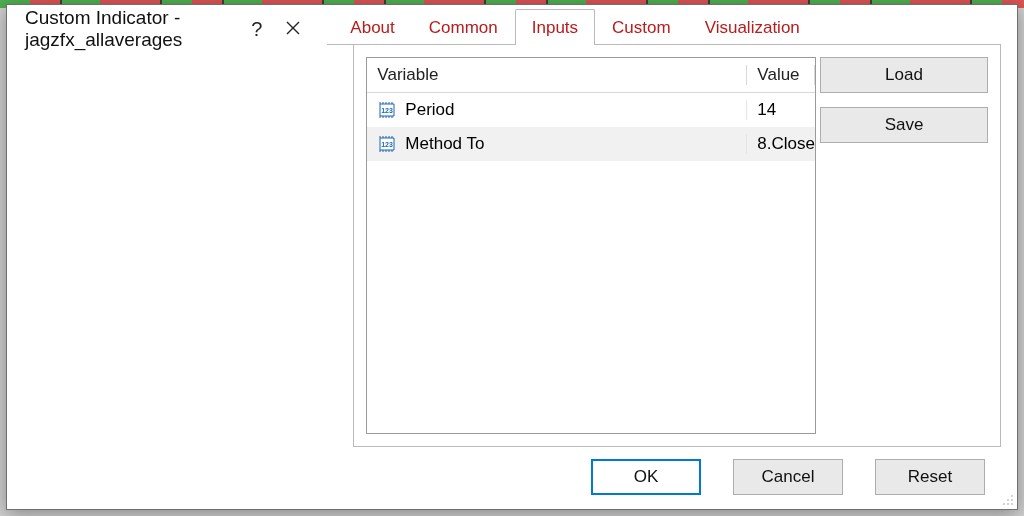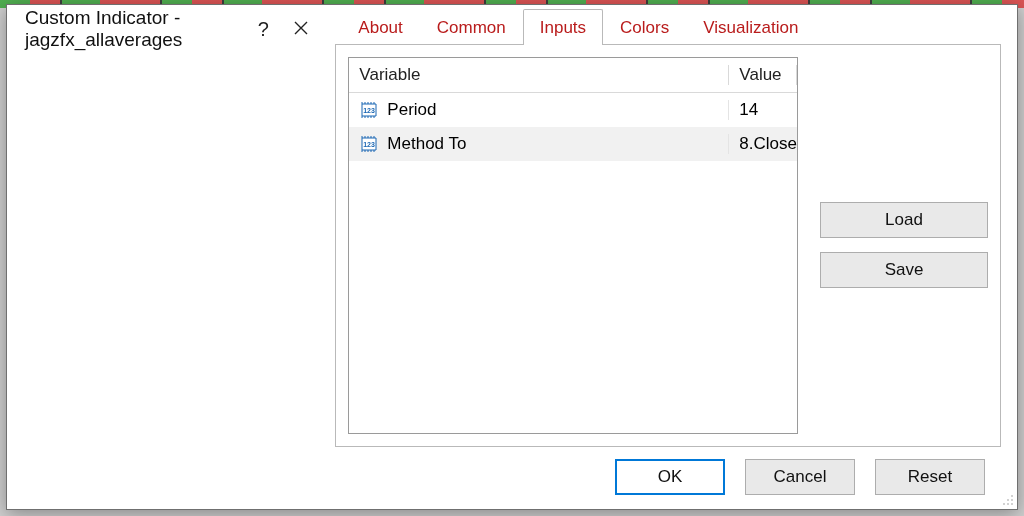--- a/index.html
+++ b/index.html
@@ -114,22 +114,23 @@
     left: 0; right: 0; bottom: -1px; height: 2px;
     background: #ffffff;
   }
 
   .tabpage {
     border: 1px solid #b9b9b9;
     border-top: none;
     flex: 1;
     padding: 12px;
     display: flex;
-    gap: 22px;
-    box-sizing: border-box;
+    gap: 4px;
+    box-sizing: border-box;
+    margin-left: 26px;
   }
 
   
   .grid {
     border: 1px solid #9a9a9a;
     flex: 1;
     display: flex;
     flex-direction: column;
     background: #ffffff;
     min-width: 0;
@@ -173,21 +174,21 @@
     justify-content: center;
     flex-shrink: 0;
   }
   .var-icon svg { width: 20px; height: 18px; display: block; }
 
   
   .side-buttons {
     width: 168px;
     display: flex;
     flex-direction: column;
-    justify-content: center;
+    justify-content: flex-start;
     gap: 14px;
     padding-bottom: 2px;
   }
 
   .btn {
     height: 36px;
     min-width: 110px;
     padding: 0 8px;
     background: #e9e9e9;
     border: 1px solid #adadad;
@@ -199,21 +200,21 @@
     box-sizing: border-box;
   }
   .btn.default {
     border: 2px solid #0078d7;
     background: #ffffff;
   }
 
   .footer {
     display: flex;
     justify-content: flex-end;
-    gap: 20px;
+    gap: 32px;
     padding: 12px 16px 0 16px;
   }
 </style>
 </head>
 <body>
 
 <div class="bg-strip"></div>
 
 <div class="dialog">
 
@@ -231,21 +232,21 @@
       </span>
     </div>
   </div>
 
   <div class="client">
 
     <div class="tabstrip">
       <div class="tab">About</div>
       <div class="tab">Common</div>
       <div class="tab active">Inputs</div>
-      <div class="tab">Colors</div>
+      <div class="tab">Custom</div>
       <div class="tab">Visualization</div>
     </div>
 
     <div class="tabpage">
 
       <div class="grid">
         <div class="grid-header">
           <div class="col-var">
               <span>Variable</span>
             </div>

